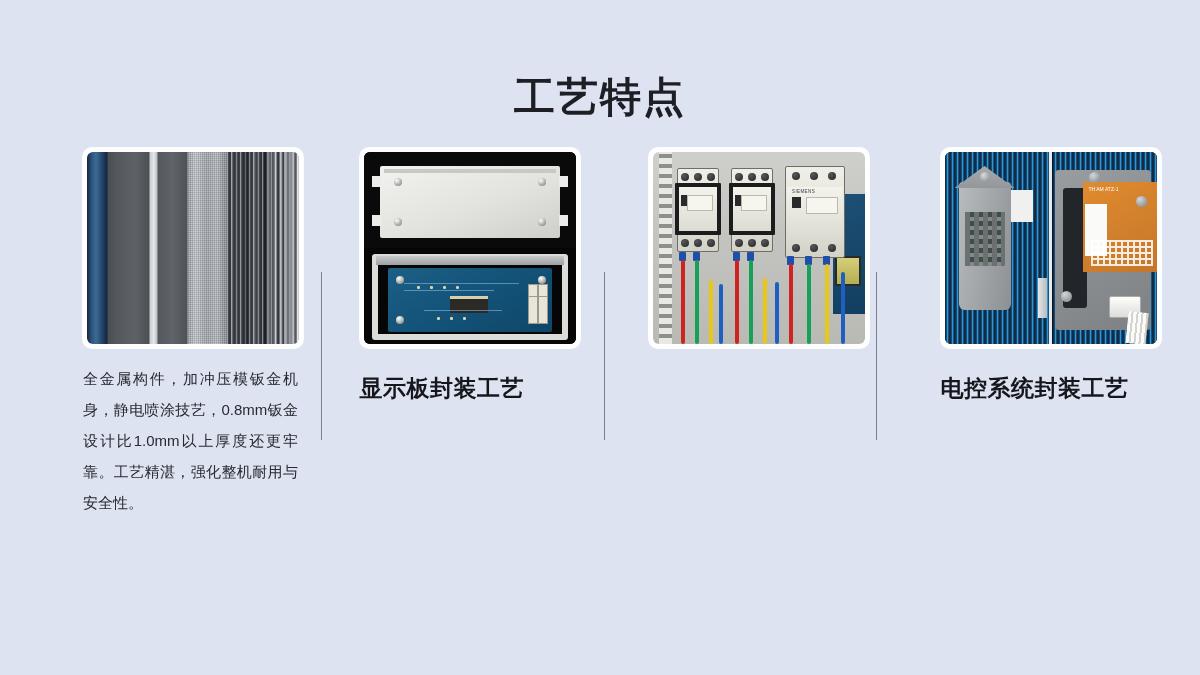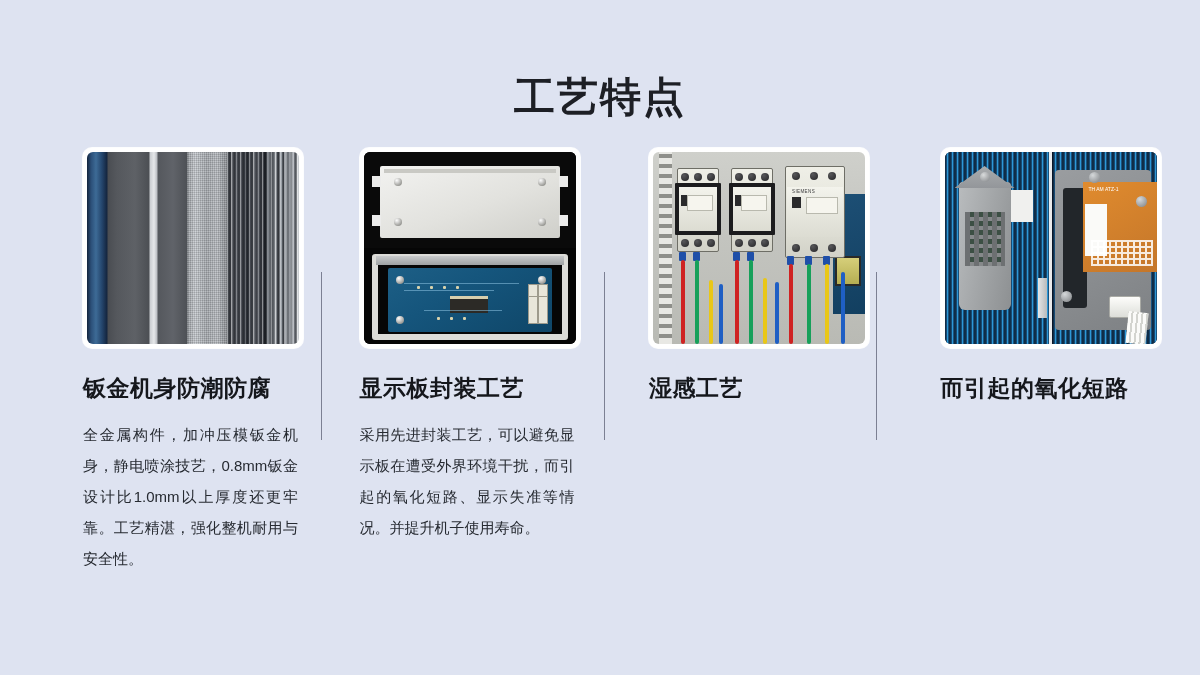--- a/index.html
+++ b/index.html
@@ -332,21 +332,20 @@
 <div class="divider d1"></div>
 <div class="divider d2"></div>
 <div class="divider d3"></div>
 
 <div class="columns">
 
   <div class="col">
     <div class="photo-card">
       <div class="photo ph1"></div>
     </div>
-    <div class="heading">钣金机身防潮防腐</div>
     <div class="body-text">全金属构件，加冲压模钣金机身，静电喷涂技艺，0.8mm钣金设计比1.0mm以上厚度还更牢靠。工艺精湛，强化整机耐用与安全性。</div>
   </div>
 
   <div class="col">
     <div class="photo-card">
       <div class="photo ph2">
         <div class="top-shot">
           <div class="panel">
             <div class="lip"></div>
             <div class="screw" style="left:14px;  top:12px;"></div>
@@ -379,21 +378,20 @@
             <div class="pad" style="left:38%; top:76%;"></div>
             <div class="pad" style="left:46%; top:76%;"></div>
             <div class="screw" style="left:8px;  top:8px;"></div>
             <div class="screw" style="left:8px;  bottom:8px;"></div>
             <div class="screw" style="right:6px; top:8px;"></div>
           </div>
         </div>
       </div>
     </div>
     <div class="heading">显示板封装工艺</div>
-    <div class="body-text">采用先进封装工艺，可以避免显示板在遭受外界环境干扰，而引起的氧化短路、显示失准等情况。并提升机子使用寿命。</div>
   </div>
 
   <div class="col">
     <div class="photo-card">
       <div class="photo ph3">
         <div class="rail"></div>
         <div class="pcbr"></div>
         <div class="xfmr"></div>
 
         <div class="contactor c1">
@@ -450,21 +448,20 @@
         <div class="wire" style="left:96px;  top:108px; background:#17a05a;"></div>
         <div class="wire" style="left:110px; top:126px; background:#e9c717;"></div>
         <div class="wire" style="left:136px; top:112px; background:#cf2222;"></div>
         <div class="wire" style="left:154px; top:112px; background:#17a05a;"></div>
         <div class="wire" style="left:172px; top:112px; background:#e9c717;"></div>
         <div class="wire" style="left:188px; top:120px; background:#1f5fc4;"></div>
         <div class="wire" style="left:66px;  top:132px; background:#1f5fc4;"></div>
         <div class="wire" style="left:122px; top:130px; background:#1f5fc4;"></div>
       </div>
     </div>
-    <div class="heading">湿感工艺</div>
   </div>
 
   <div class="col">
     <div class="photo-card">
       <div class="photo ph4">
         <div class="half left"></div>
         <div class="half right"></div>
         <div class="gap"></div>
 
         <div class="whitebox"></div>
@@ -483,16 +480,16 @@
             <div class="dots"></div>
           </div>
           <div class="scr2" style="left:34px; top:2px;"></div>
           <div class="scr2" style="right:4px; top:26px;"></div>
           <div class="scr2" style="left:6px;  bottom:28px;"></div>
         </div>
         <div class="plug"></div>
         <div class="cable"></div>
       </div>
     </div>
-    <div class="heading">而引起的氧化短路</div>
+    <div class="heading">电控系统封装工艺</div>
   </div>
 
 </div>
 
 </body></html>

